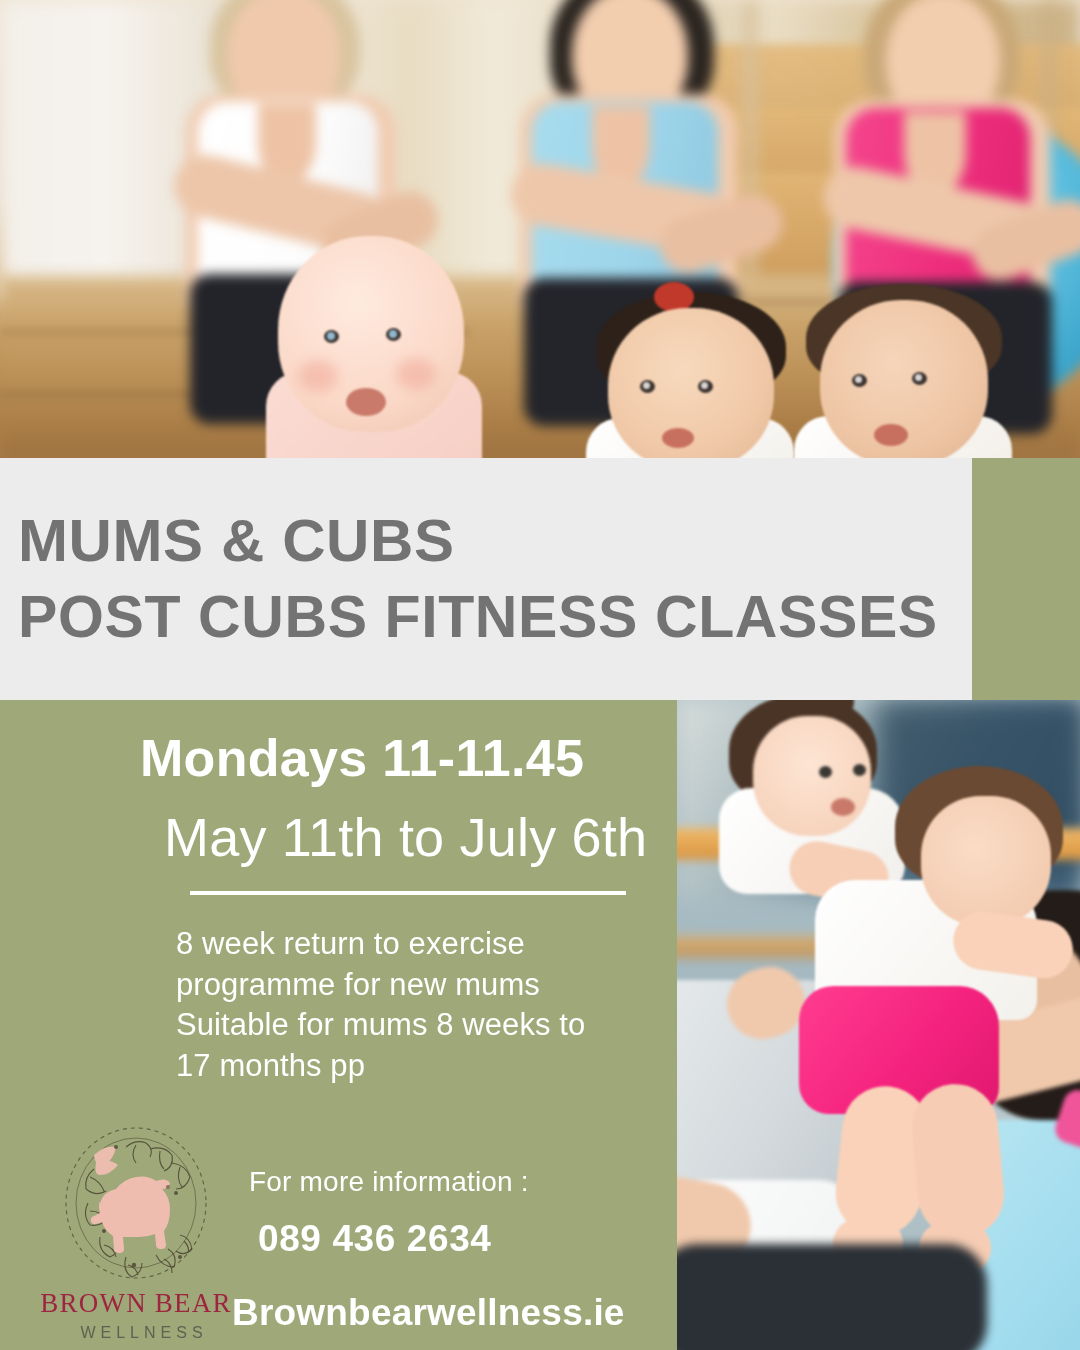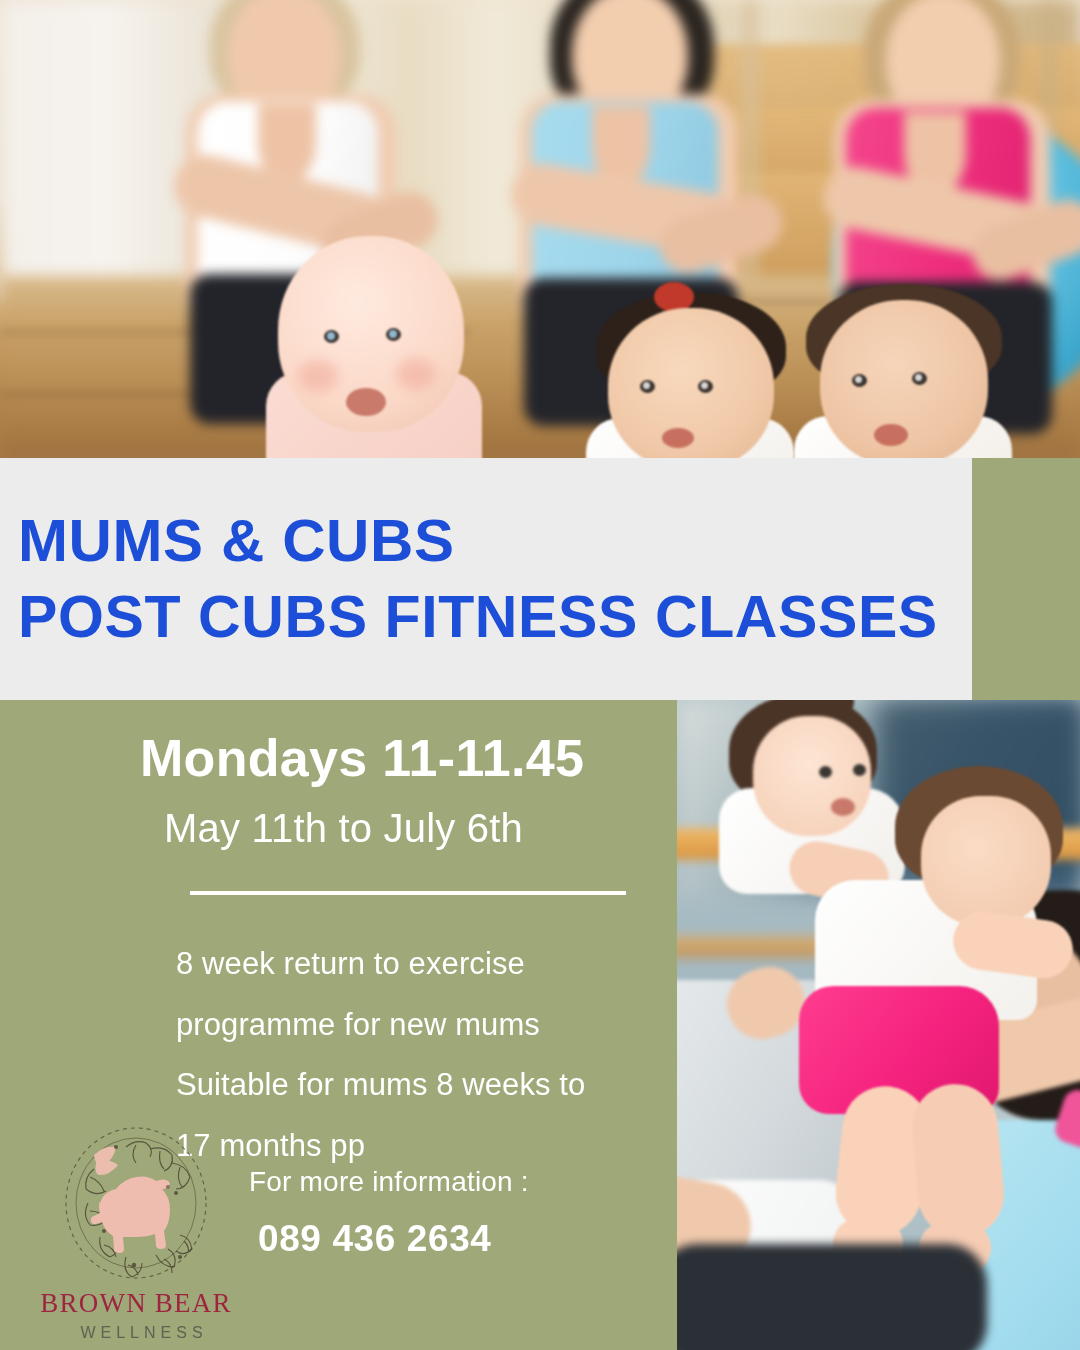--- a/index.html
+++ b/index.html
@@ -157,21 +157,21 @@
   .b3 .mouth { left:84px;  top:142px; width:34px; height:22px; }
 
   
   .title-band {
     position:absolute; left:0; top:458px; width:972px; height:242px;
     background:#ECECEC; z-index:6;
     display:flex; flex-direction:column; justify-content:center;
     padding-left:18px;
   }
   .title-line {
-    color:#1d4ed8;
+    color:#737373;
     font-family:"Liberation Sans", sans-serif;
     font-weight:700;
     font-size:60px;
     letter-spacing:.6px;
     line-height:1.28;
     white-space:nowrap;
   }
   .title-line.l2 { font-size:59px; }
 
   
@@ -278,34 +278,34 @@
     background:#9EA878; z-index:7;
   }
 
   .sched-time {
     position:absolute; left:140px; top:728px; width:540px;
     color:#FFFFFF; font-size:52px; font-weight:700;
     letter-spacing:.3px; white-space:nowrap; z-index:8;
   }
   .sched-dates {
     position:absolute; left:164px; top:806px; width:540px;
-    color:#FFFFFF; font-size:40px; font-weight:400;
+    color:#FFFFFF; font-size:54px; font-weight:400;
     letter-spacing:.2px; white-space:nowrap; z-index:8;
   }
   .divider {
     position:absolute; left:190px; top:891px; width:436px; height:4px;
     background:#FFFFFF; z-index:8; border:0;
   }
 
   .body-copy {
     position:absolute; left:176px; top:924px; width:500px;
     color:#FFFFFF; font-size:31px; font-weight:400;
     line-height:1.31; letter-spacing:.1px; z-index:8;
   }
-  .body-copy div { white-space:nowrap;margin-top:20px; }
+  .body-copy div { white-space:nowrap; }
 
   .contact-label {
     position:absolute; left:238px; top:1166px;
     color:#FFFFFF; font-size:28px; font-weight:400;
     letter-spacing:.2px; white-space:nowrap; z-index:8;margin-left:11px;
   }
   .contact-phone {
     position:absolute; left:258px; top:1218px;
     color:#FFFFFF; font-size:37px; font-weight:700;
     letter-spacing:.6px; white-space:nowrap; z-index:8;
@@ -489,20 +489,21 @@
 
   <div class="body-copy">
     <div>8 week return to exercise</div>
     <div>programme for new mums</div>
     <div>Suitable for mums 8 weeks to</div>
     <div>17 months pp</div>
   </div>
 
   <div class="contact-label">For more information :</div>
   <div class="contact-phone">089 436 2634</div>
+  <div class="contact-web">Brownbearwellness.ie</div>
 
   <div class="logo">
     <div class="logo-mark">
       <svg viewBox="0 0 152 160" width="152" height="160" aria-hidden="true">
         <ellipse cx="76" cy="78" rx="70" ry="75" fill="none" stroke="#4c4533" stroke-width="1.1" stroke-dasharray="4 4" opacity=".75"></ellipse>
         <ellipse cx="76" cy="78" rx="60" ry="65" fill="none" stroke="#4c4533" stroke-width="1" opacity=".55"></ellipse>
 
         <g stroke="#4c4533" stroke-width="1.1" fill="none" opacity=".85">
           <path d="M66 22 q10 -8 20 -4 M86 18 q8 6 4 14 M76 20 q-6 10 0 18"></path>
           <path d="M90 24 q14 -4 22 6 M112 30 q2 12 -8 16 M100 26 q-2 12 4 18"></path>

